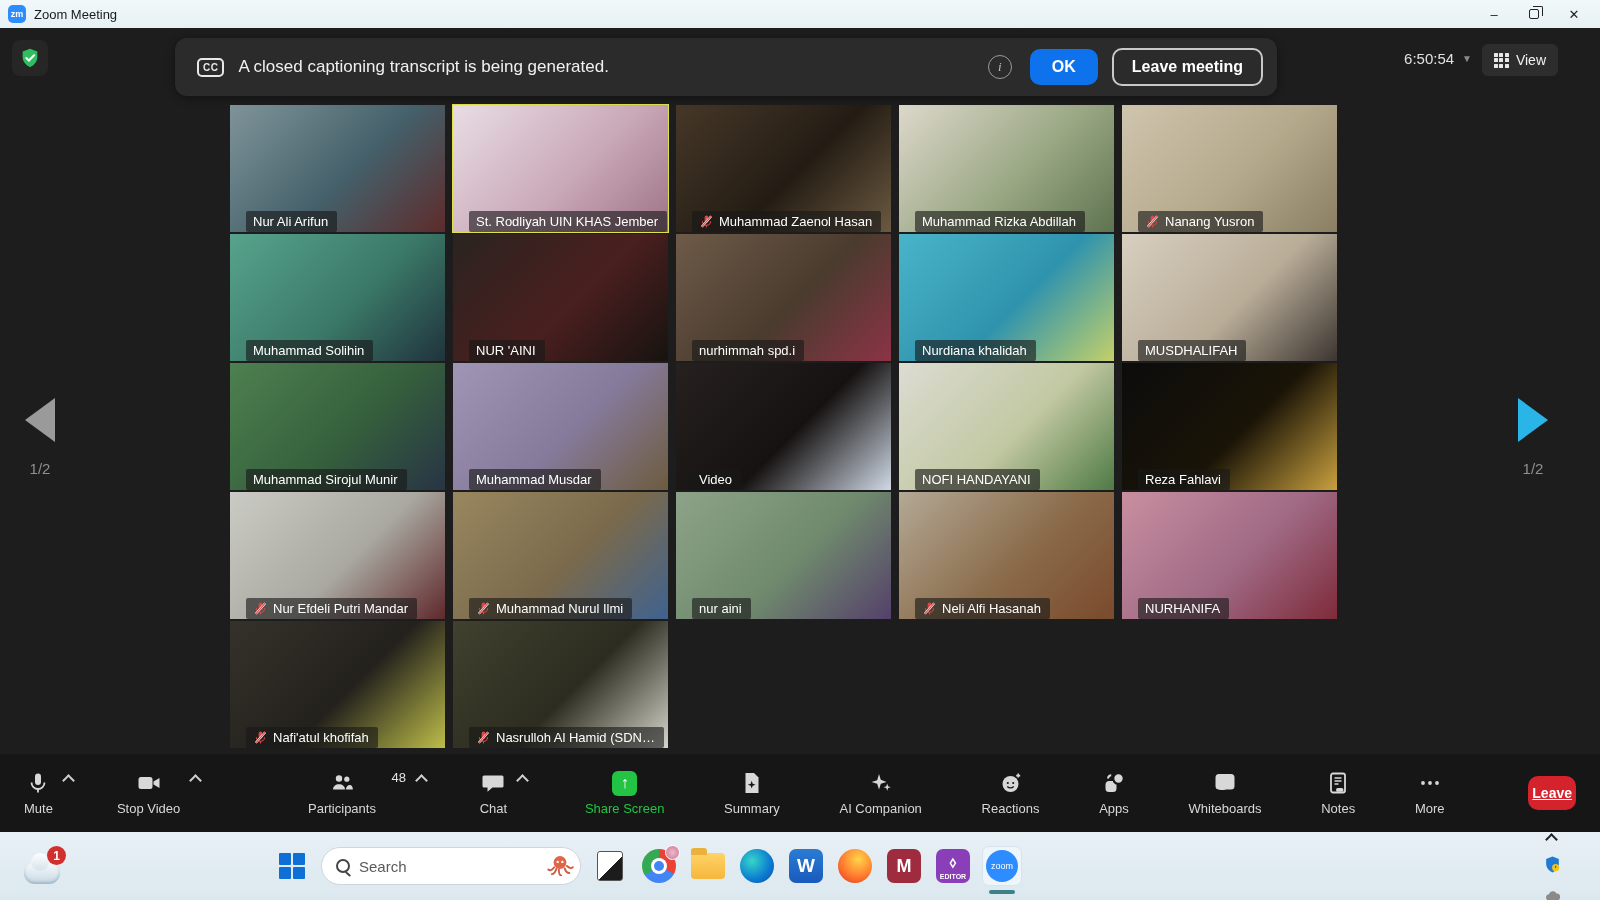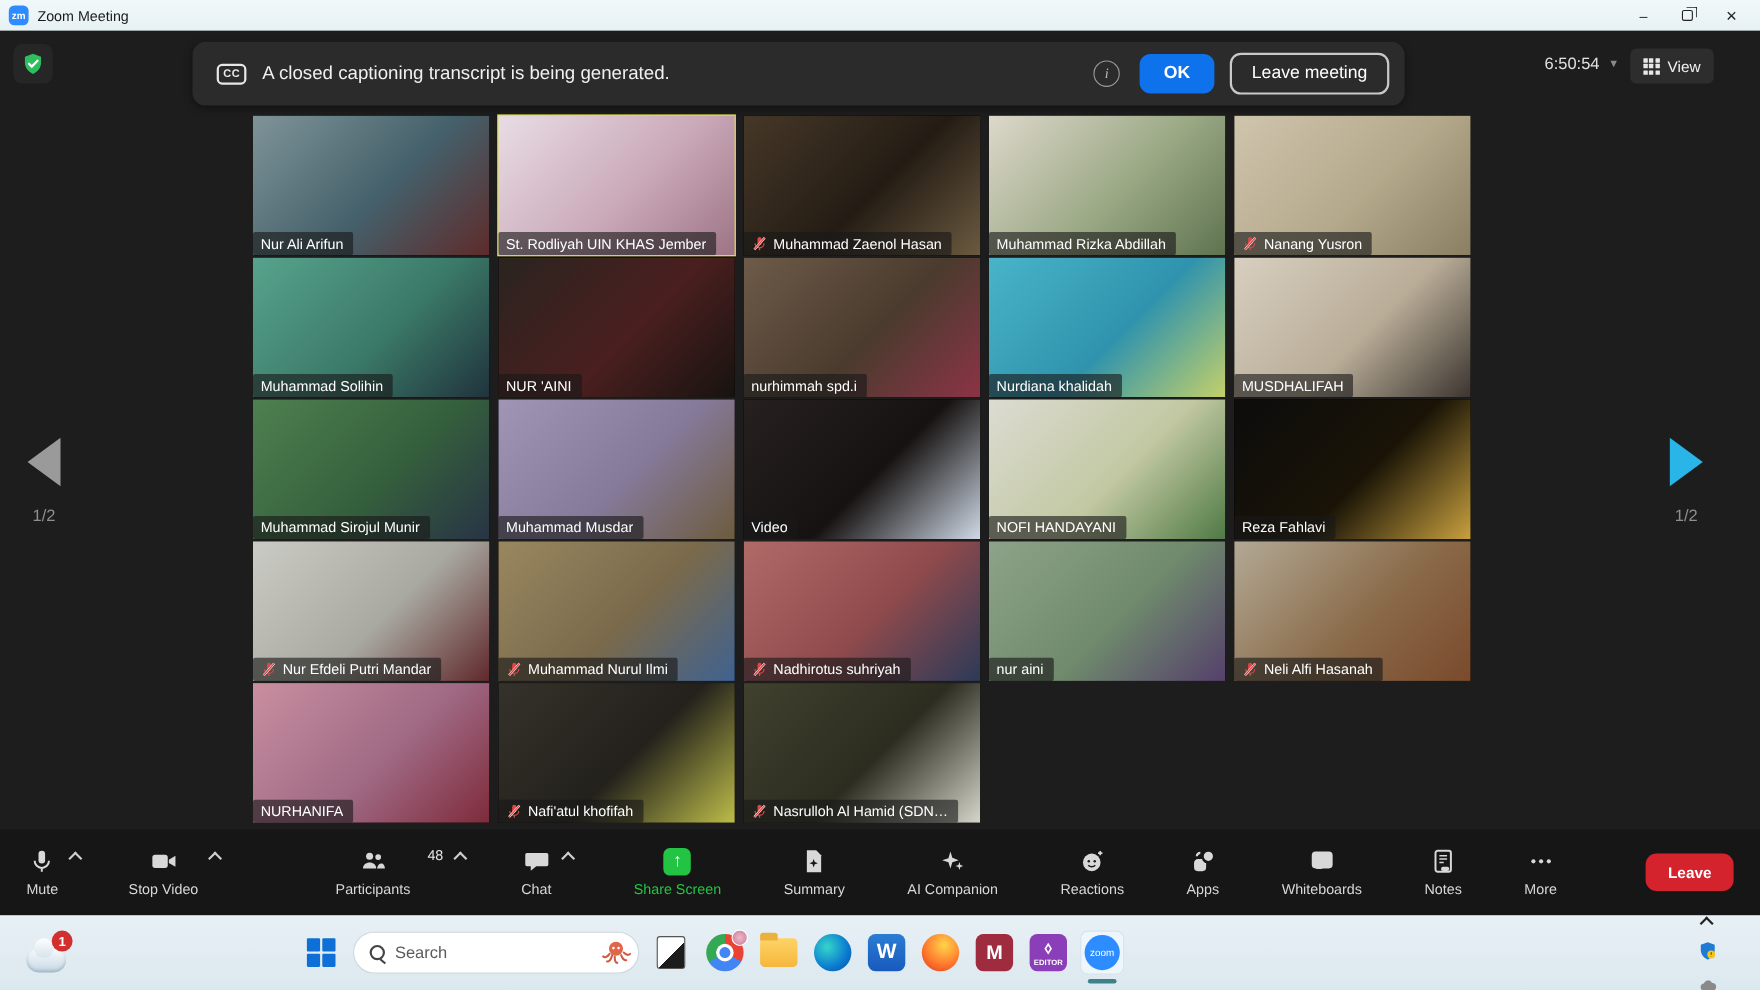--- a/index.html
+++ b/index.html
@@ -33,39 +33,39 @@
     background:#2b2b2b; border-radius:12px; display:flex; align-items:center;
     padding:0 14px 0 22px; z-index:6; box-shadow:0 2px 8px rgba(0,0,0,.4); }
   .cc-chip { border:2px solid #e8e8e8; border-radius:5px; color:#e8e8e8; font-size:10px;
     font-weight:bold; padding:2px 4px; letter-spacing:.5px; }
   .cc-text { color:#f0f0f0; font-size:17px; margin-left:14px; flex:1; }
   .info-circle { width:24px; height:24px; border:1.5px solid #9a9a9a; border-radius:50%;
     color:#bdbdbd; font-size:13px; font-style:italic; font-family:"Liberation Serif", serif;
     display:flex; align-items:center; justify-content:center; margin-right:18px; }
   .ok-btn { background:#0e72ed; border:none; color:#fff; font-weight:bold; font-size:16px;
     padding:9px 22px; border-radius:10px; margin-right:14px; cursor:pointer; }
-  .leave-meeting-btn { background:transparent; border:2px solid #c9c9c9; color:#fff; font-weight:normal;
+  .leave-meeting-btn { background:transparent; border:2px solid #c9c9c9; color:#fff; font-weight:bold;
     font-size:16px; padding:8px 18px; border-radius:10px; cursor:pointer; }
 
   .timer-area { position:absolute; top:22px; right:128px; display:flex; align-items:center; gap:8px;
     color:#e0e0e0; font-size:15px; z-index:2; }
   .timer-caret { color:#8a8a8a; font-size:10px; }
   .view-btn { position:absolute; top:16px; right:42px; height:32px; background:#2d2d2d; border-radius:6px;
     display:flex; align-items:center; gap:7px; padding:0 12px; color:#f0f0f0; font-size:14px; z-index:2; cursor:pointer; }
   .grid9 { display:grid; grid-template-columns:repeat(3,4px); grid-template-rows:repeat(3,4px); gap:1.5px; }
   .grid9 i { background:#e8e8e8; border-radius:.5px; }
 
   
   .pgrid { position:absolute; top:77px; left:230px; width:1108px;
     display:grid; grid-template-columns:repeat(5,215px); grid-auto-rows:127px; gap:2px 8px; }
   .tile { position:relative; background:#000; overflow:hidden; }
   .tile.active { outline:2px solid #dfe14e; outline-offset:-1px;
     box-shadow:inset 0 0 0 3px rgba(210,220,90,.35); }
   .vid { position:absolute; inset:0; }
-  .name-pill { position:absolute; left:0; bottom:0; max-width:100%; display:flex; align-items:center;
+  .name-pill { position:absolute; left:16px; bottom:0; max-width:100%; display:flex; align-items:center;
     gap:5px; background:rgba(24,24,24,.62); padding:3px 9px 3px 7px; border-radius:2px; }
   .pname { color:#fff; font-size:13px; white-space:nowrap; overflow:hidden; text-overflow:ellipsis; }
   .mic-off-ic { width:15px; height:15px; color:#e04545; flex:0 0 auto; }
   .mic-off-ic svg { width:100%; height:100%; fill:currentColor; }
 
   
   .nav-left, .nav-right { position:absolute; width:70px; text-align:center; z-index:2; }
   .nav-left { left:5px; top:370px; }
   .nav-right { right:32px; top:370px; }
   .tri-left { width:0; height:0; border-top:22px solid transparent; border-bottom:22px solid transparent;
@@ -85,21 +85,21 @@
   .tb-icon svg { width:24px; height:24px; fill:currentColor; }
   .tb-label { font-size:13px; color:#d8d8d8; white-space:nowrap; }
   .tb-item.accent .tb-label { color:#23c343; }
   .share-box { width:25px; height:25px; background:#23c343; border-radius:6px; color:#fff;
     font-size:16px; font-weight:bold; display:flex; align-items:center; justify-content:center; }
   .tb-caret { position:absolute; top:8px; right:-14px; width:9px; height:9px; cursor:pointer; }
   .tb-caret:before { content:""; position:absolute; top:2px; left:0; width:7px; height:7px;
     border-left:2px solid #cfcfcf; border-top:2px solid #cfcfcf; transform:rotate(45deg); }
   .tb-badge { position:absolute; top:4px; right:-20px; color:#e4e4e4; font-size:13px; }
   .leave-btn { background:#d5232e; color:#fff; border:none; font-size:14px; font-weight:bold;
-    padding:9px 20px; border-radius:10px; margin-left:30px; cursor:pointer; }
+    padding:9px 4px; border-radius:10px; margin-left:30px; cursor:pointer;text-decoration:underline; }
 
   
   .taskbar { position:absolute; left:0; top:832px; width:1600px; height:68px;
     background:linear-gradient(#e7f0f5,#dce8ef); display:flex; align-items:center; }
   .widgets { position:absolute; left:22px; top:14px; width:44px; height:40px; cursor:pointer; }
   .cloud { position:absolute; left:2px; bottom:2px; width:36px; height:22px; background:linear-gradient(#f8fbfd,#c8d8e4);
     border-radius:12px; box-shadow:inset 0 -2px 3px rgba(120,150,170,.5); }
   .cloud:before { content:""; position:absolute; top:-9px; left:7px; width:18px; height:18px;
     background:linear-gradient(#fdfefe,#d6e3ec); border-radius:50%; }
   .w-badge { position:absolute; top:0; right:0; min-width:19px; height:19px; background:#d22f2f;
@@ -329,33 +329,20 @@
                 <rect x="9" y="2.5" width="6" height="11.5" rx="3"></rect>
                 <path d="M5.5 11.5a6.5 6.5 0 0 0 13 0" fill="none" stroke="currentColor" stroke-width="1.8"></path>
                 <path d="M12 18v3.5" stroke="currentColor" stroke-width="1.8"></path>
                 <path d="M4.5 20.5L19.5 3.5" stroke="#ffffff" stroke-width="3.4"></path>
                 <path d="M4.5 20.5L19.5 3.5" stroke="currentColor" stroke-width="1.9"></path>
               </svg></span>
             <span class="pname">Muhammad Nurul Ilmi</span>
           </div>
         </div>
         <div class="tile">
-          <div class="vid" style="background: linear-gradient(135deg, rgb(176, 106, 104) 0%, rgb(143, 74, 76) 55%, rgb(44, 58, 88) 100%);"></div>
-          <div class="name-pill">
-            <span class="mic-off-ic"><svg viewBox="0 0 24 24">
-                <rect x="9" y="2.5" width="6" height="11.5" rx="3"></rect>
-                <path d="M5.5 11.5a6.5 6.5 0 0 0 13 0" fill="none" stroke="currentColor" stroke-width="1.8"></path>
-                <path d="M12 18v3.5" stroke="currentColor" stroke-width="1.8"></path>
-                <path d="M4.5 20.5L19.5 3.5" stroke="#ffffff" stroke-width="3.4"></path>
-                <path d="M4.5 20.5L19.5 3.5" stroke="currentColor" stroke-width="1.9"></path>
-              </svg></span>
-            <span class="pname">Nadhirotus suhriyah</span>
-          </div>
-        </div>
-        <div class="tile">
           <div class="vid" style="background: linear-gradient(135deg, rgb(142, 163, 137) 0%, rgb(111, 138, 109) 55%, rgb(85, 64, 107) 100%);"></div>
           <div class="name-pill">
             <span class="pname">nur aini</span>
           </div>
         </div>
         <div class="tile">
           <div class="vid" style="background: linear-gradient(135deg, rgb(179, 169, 149) 0%, rgb(138, 107, 74) 55%, rgb(122, 74, 44) 100%);"></div>
           <div class="name-pill">
             <span class="mic-off-ic"><svg viewBox="0 0 24 24">
                 <rect x="9" y="2.5" width="6" height="11.5" rx="3"></rect>

